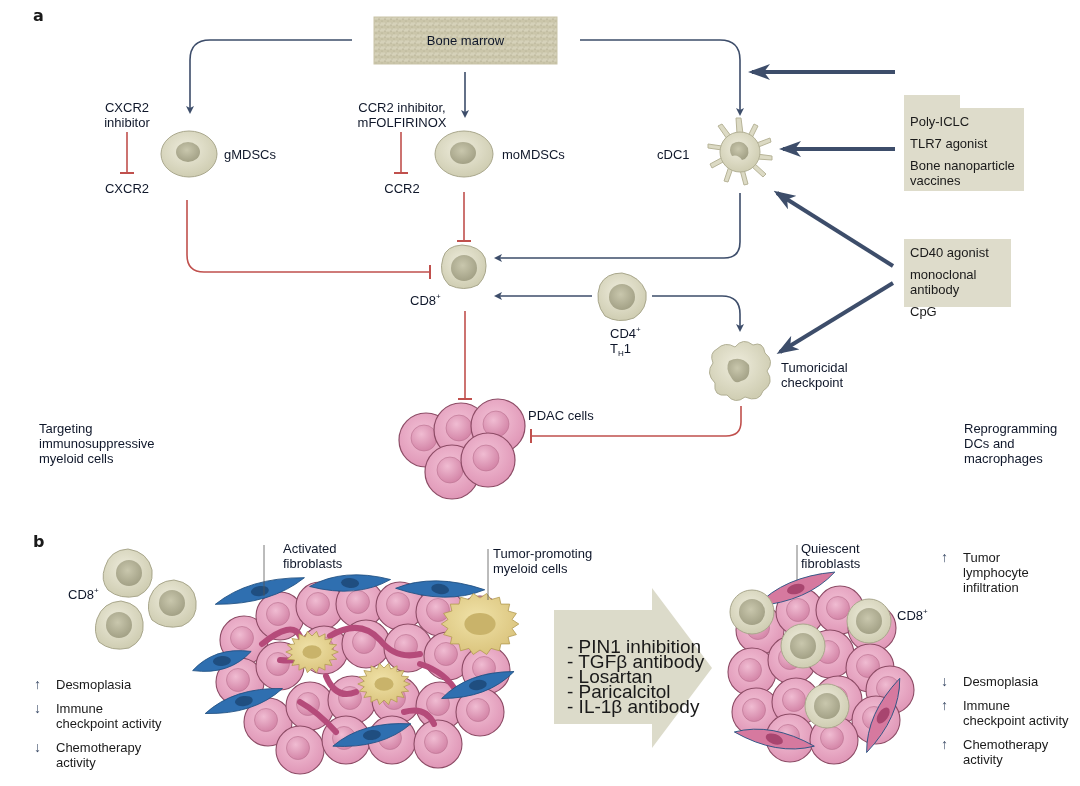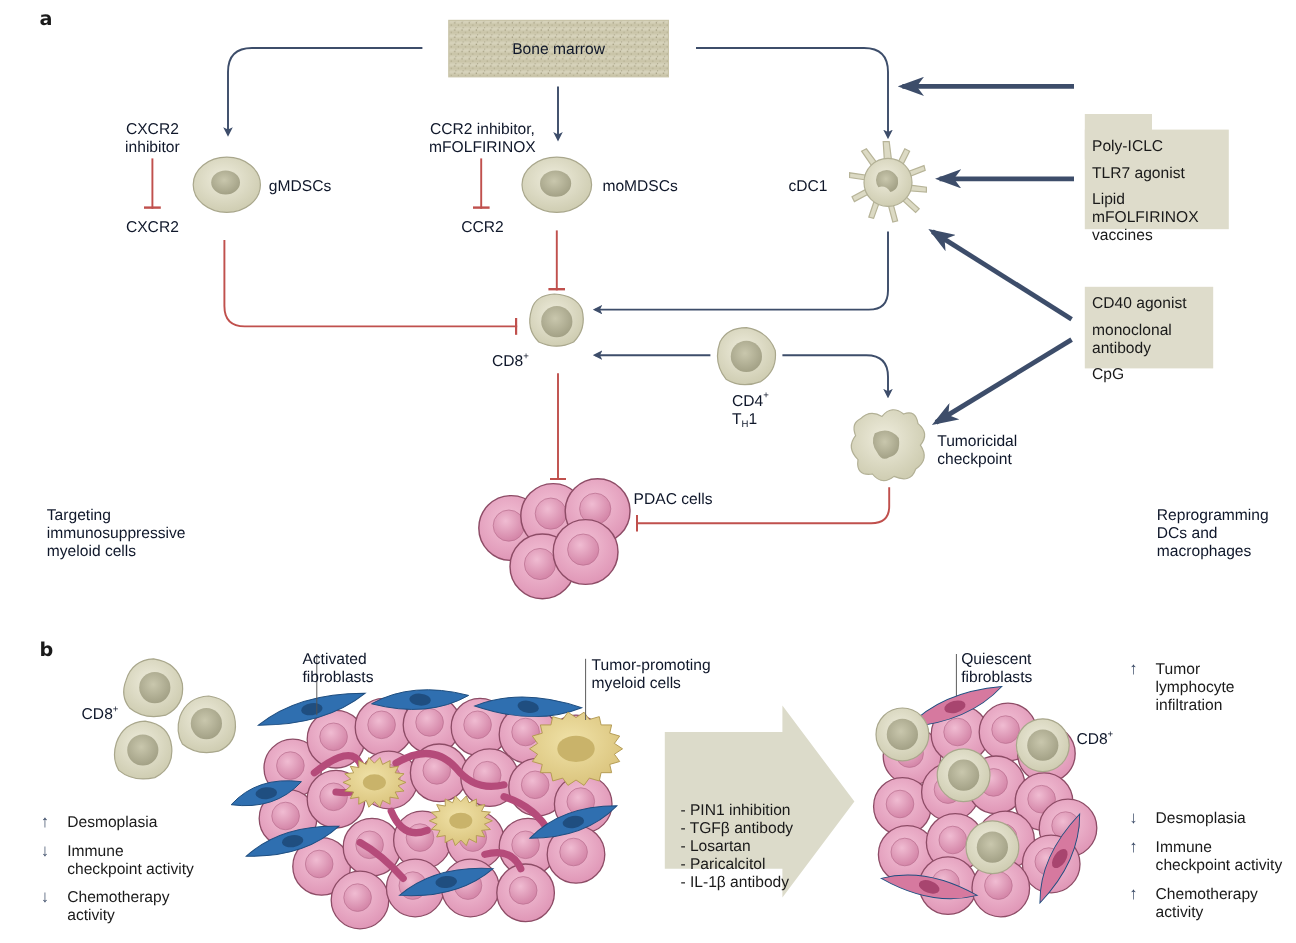--- a/index.html
+++ b/index.html
@@ -7,21 +7,21 @@
   svg#fig{position:absolute;left:0;top:0;width:1080px;height:786px;}
   .lbl{position:absolute;font-size:13px;line-height:15px;color:#0f172a;font-family:"Liberation Sans",sans-serif;}
   .center{text-align:center;}
   .panel{position:absolute;font-weight:bold;font-size:16px;font-family:"DejaVu Sans",sans-serif;}
   .box{position:absolute;background:#dedccb;font-size:13px;line-height:15px;padding:4px 6px;box-sizing:border-box;}
   .box div{margin-bottom:7px;}
   .box div:last-child{margin-bottom:0;}
   .arrowlist{position:absolute;font-size:13px;line-height:15px;}
   .arrowlist .row{display:flex;margin-bottom:9px;}
   .arrowlist .ar{width:22px;color:#3a4a66;font-size:14px;line-height:15px;flex:none;}
-  .drugs{position:absolute;font-size:13px;line-height:15px;margin-top:28px;}
+  .drugs{position:absolute;font-size:19px;line-height:15px;}
   sup{font-size:8px;vertical-align:6px;line-height:0;}
   sub{font-size:8px;vertical-align:-3px;line-height:0;}
 </style>
 </head>
 <body>
 
 <svg id="fig" viewBox="0 0 1080 786" xmlns="http://www.w3.org/2000/svg">
   <defs>
     <marker id="arrB" markerWidth="8" markerHeight="8" refX="6" refY="4" orient="auto" markerUnits="userSpaceOnUse">
       <path d="M0,0 L8,4 L0,8 L2,4 z" fill="#3d4d6a"></path>
@@ -457,31 +457,31 @@
   <div>DCs and</div>
   <div>macrophages</div>
 </div>
 
 <div class="box" style="left:904px;top:62px;width:56px;height:22px;padding:19px 3px;margin-top:33px;">
   <div>FLT3L</div>
 </div>
 <div class="box" style="left:904px;top:108px;width:120px;height:83px;padding:6px 6px;">
   <div>Poly-ICLC</div>
   <div>TLR7 agonist</div>
-  <div style="white-space:pre-line;">Lipid mFOLFIRINOX
+  <div style="white-space:pre-line;">Bone nanoparticle
 vaccines</div>
 </div>
 <div class="box" style="left:904px;top:239px;width:107px;height:68px;padding:6px 6px;">
   <div>CD40 agonist</div>
   <div>monoclonal antibody</div>
   <div>CpG</div>
 </div>
 
 <div class="lbl" style="left:68px;top:587px;"><span>CD8</span><sup>+</sup></div>
-<div class="lbl" style="left:252px;top:541px;">
+<div class="lbl" style="left:283px;top:541px;">
   <div>Activated</div>
   <div>fibroblasts</div>
 </div>
 <div class="lbl" style="left:493px;top:546px;">
   <div>Tumor-promoting</div>
   <div>myeloid cells</div>
 </div>
 <div class="lbl" style="left:801px;top:541px;">
   <div>Quiescent</div>
   <div>fibroblasts</div>

